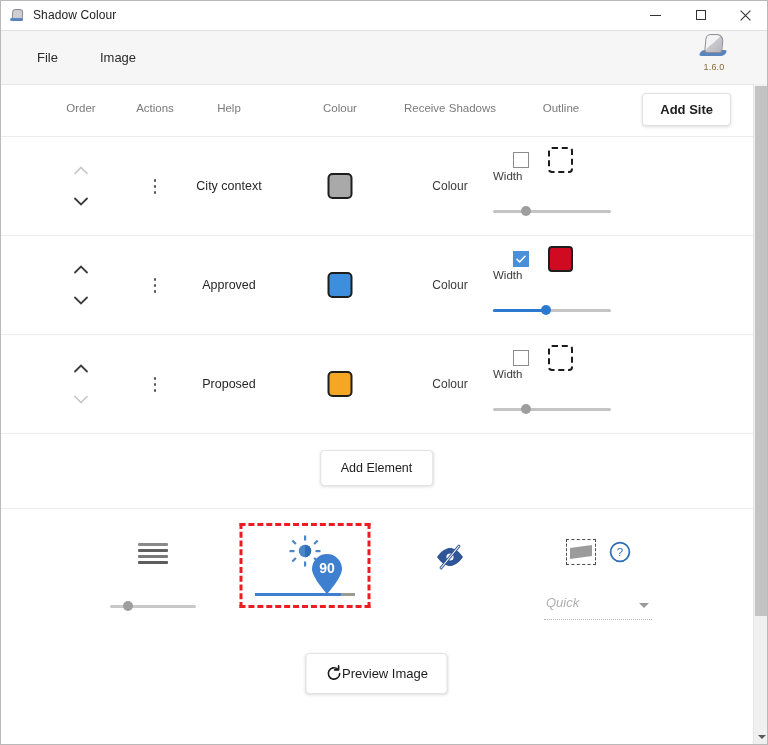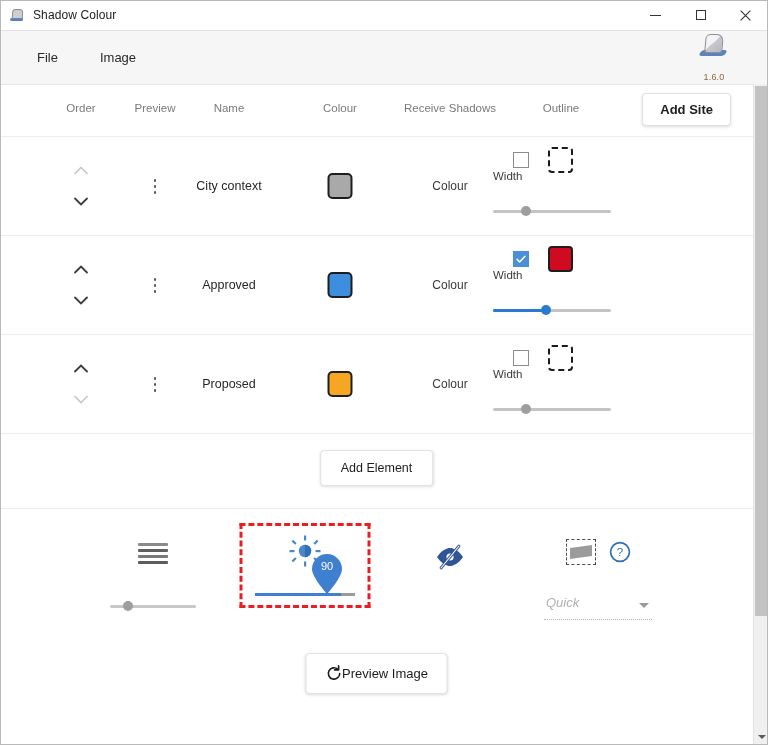--- a/index.html
+++ b/index.html
@@ -80,21 +80,21 @@
     border-radius: 5px 7px 3px 3px;
     transform: skewX(-5deg);
   }
   .brand-logo .b-shadow {
     position: absolute; left: 3px; top: 17px;
     width: 26px; height: 6px;
     background: #4a78b6; border-radius: 3px;
     transform: skewX(-28deg); opacity: .9;
   }
   .brand-ver {
-    font-size: 9px; color: #8a6a3a; margin-top: 11px; letter-spacing: .2px;
+    font-size: 9px; color: #8a6a3a; margin-top: 1px; letter-spacing: .2px;
   }
 
   
   .content {
     position: absolute; top: 84px; left: 0;
     width: 753px; height: 661px;
     background: #ffffff;
     border-top: 1px solid #e6e6e6;
     box-sizing: border-box;
     overflow: hidden;
@@ -242,21 +242,21 @@
     position: absolute; left: 50%; top: 26px; transform: translateX(-50%);
     width: 32px; height: 32px;
   }
   .pin {
     position: absolute; left: 50%; top: 44px;
     margin-left: 4px;
     width: 36px; height: 42px;
   }
   .pin-txt {
     position: absolute; left: 0; top: 7px; width: 36px;
-    text-align: center; font-size: 11px; color: #fff; font-weight: normal;
+    text-align: center; font-size: 14px; color: #fff; font-weight: bold;
   }
   .sunline {
     position: absolute; left: 50%; top: 84px; transform: translateX(-50%);
     width: 100px; height: 3px;
   }
   .sunline .sl-fill { position: absolute; left: 0; top: 0; height: 3px; width: 86px; background: #3f7fd0; }
   .sunline .sl-rest { position: absolute; left: 86px; top: 0; height: 3px; width: 14px; background: #9a9a9a; }
 
   .eyeoff {
     position: absolute; left: 50%; top: 32px; transform: translateX(-50%);
@@ -371,22 +371,22 @@
       <div class="b-shadow"></div>
         <div class="b-top"></div>
     </div>
     <div class="brand-ver">1.6.0</div>
   </div>
 
   <div class="content">
 
     <div class="table-header">
       <div class="col-head" style="left:81px">Order</div>
-      <div class="col-head" style="left:155px">Preview</div>
-      <div class="col-head" style="left:229px">Name</div>
+      <div class="col-head" style="left:155px">Actions</div>
+      <div class="col-head" style="left:229px">Help</div>
       <div class="col-head" style="left:340px">Colour</div>
       <div class="col-head" style="left:450px">Receive Shadows</div>
       <div class="col-head" style="left:561px">Outline</div>
       <div class="add-site-btn">Add Site</div>
     </div>
 
     <div class="row">
       <div class="cell order-cell" style="left:81px">
         <div class="chev up">
           <svg width="22" height="22" viewBox="0 0 22 22">

